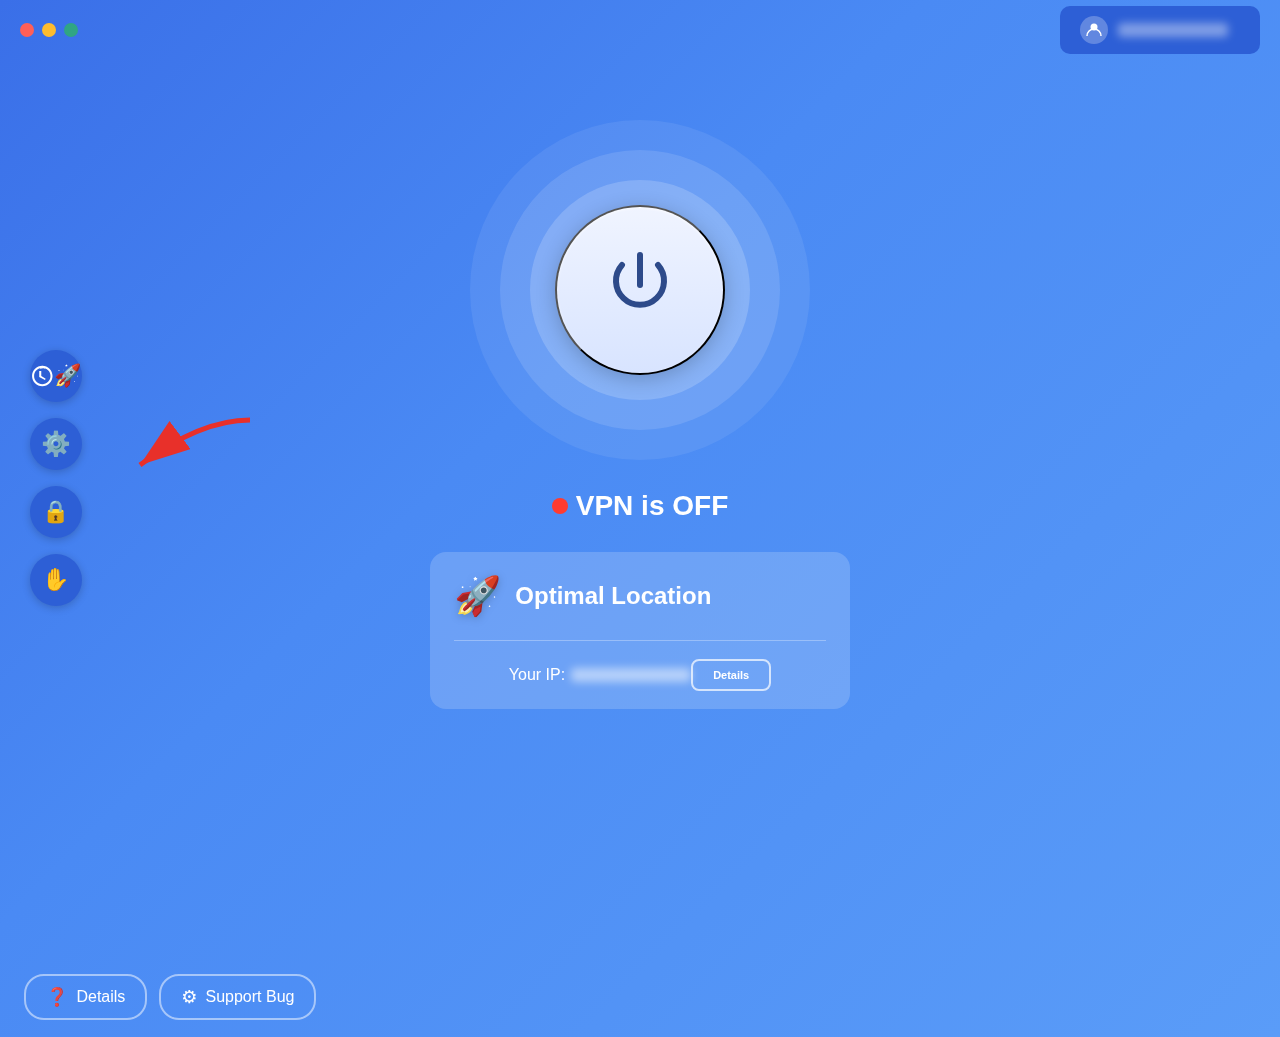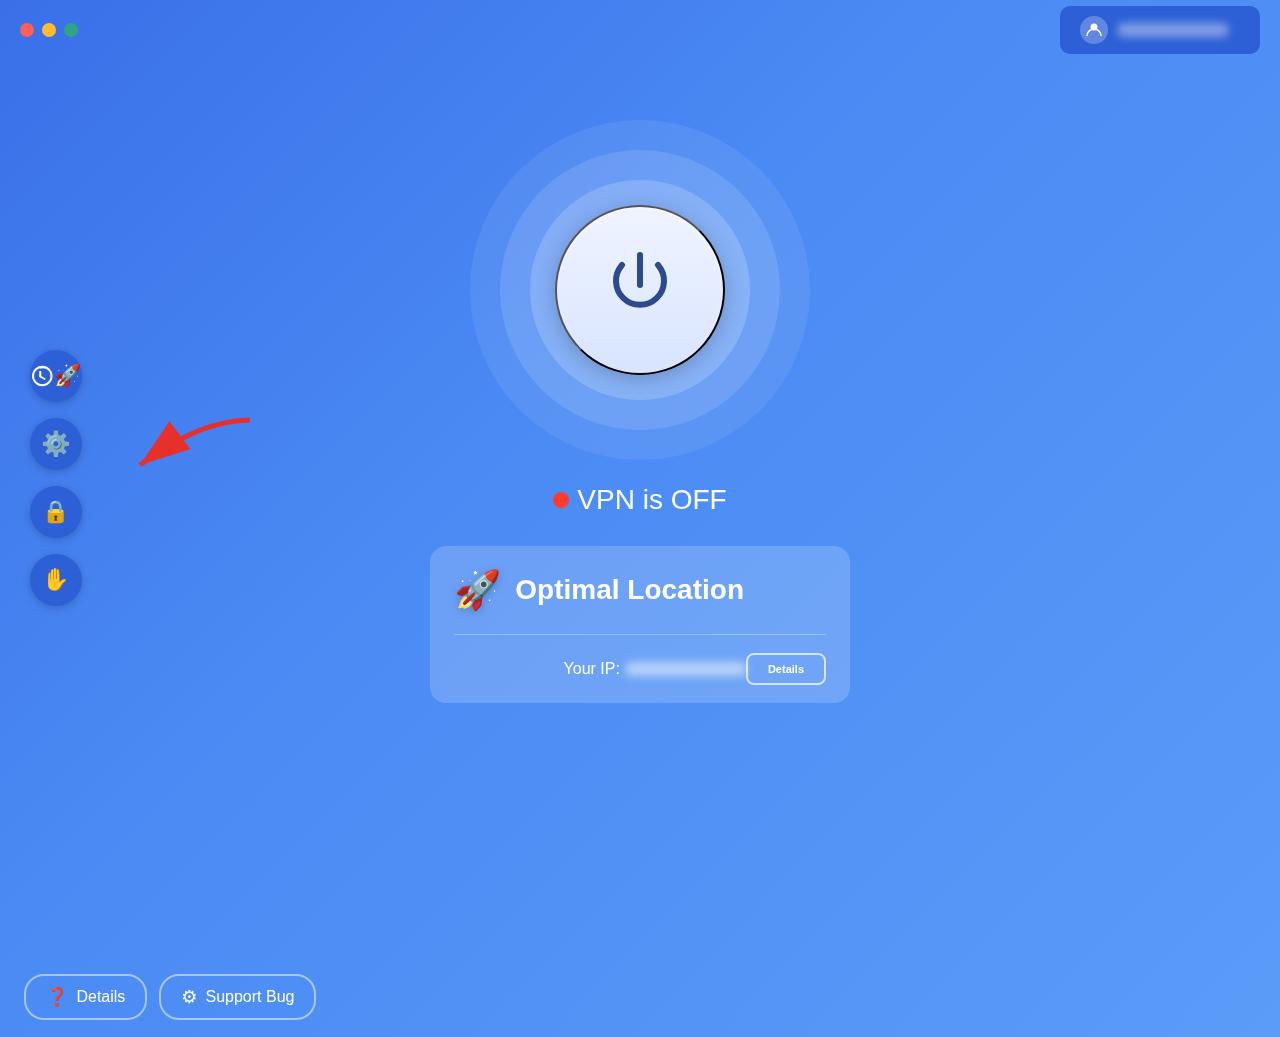--- a/index.html
+++ b/index.html
@@ -160,26 +160,26 @@
 
     .power-icon {
       color: #2d4a8a;
       font-size: 70px;
       line-height: 1;
       user-select: none;
     }
 
     
     .vpn-status {
-      margin-top: 24px;
+      margin-top: 30px;
       display: flex;
       align-items: center;
       gap: 8px;
       font-size: 28px;
-      font-weight: 400;
+      font-weight: 700;
       color: white;
     }
 
     .status-dot {
       width: 16px;
       height: 16px;
       border-radius: 50%;
       background: #ff3b30;
       flex-shrink: 0;
     }
@@ -200,35 +200,35 @@
       gap: 14px;
       padding: 22px 24px;
     }
 
     .rocket-icon-large {
       font-size: 38px;
       filter: drop-shadow(0 2px 4px rgba(0,0,0,0.2));
     }
 
     .location-name {
-      font-size: 28px;
+      font-size: 24px;
       font-weight: 700;
       color: white;
     }
 
     .divider {
       height: 1px;
       background: rgba(255,255,255,0.3);
       margin: 0 24px;
     }
 
     .ip-row {
       display: flex;
       align-items: center;
-      justify-content: flex-end;
+      justify-content: center;
       padding: 18px 24px;
     }
 
     .ip-label {
       color: white;
       font-size: 16px;
       font-weight: 500;
       display: flex;
       align-items: center;
       gap: 6px;

